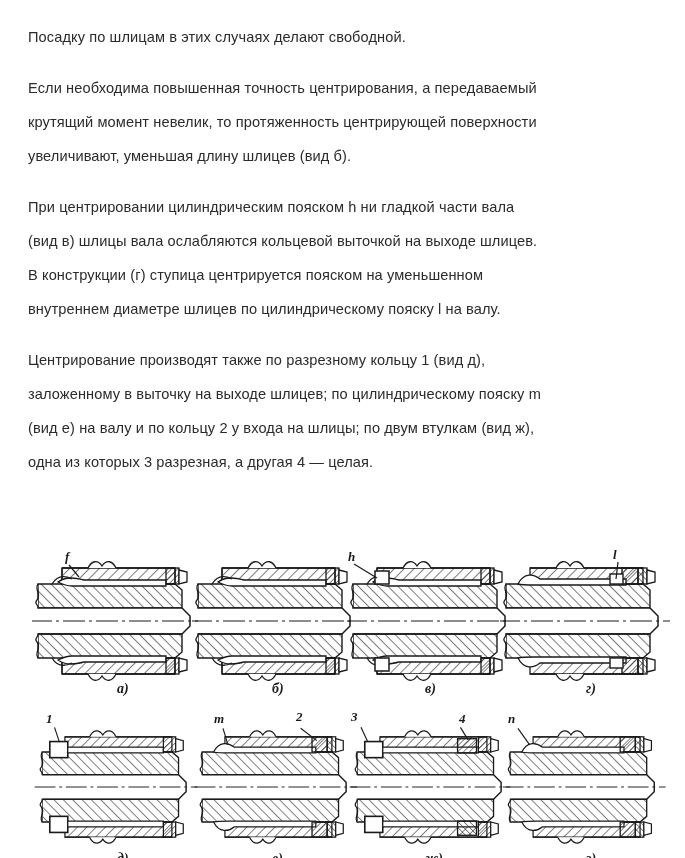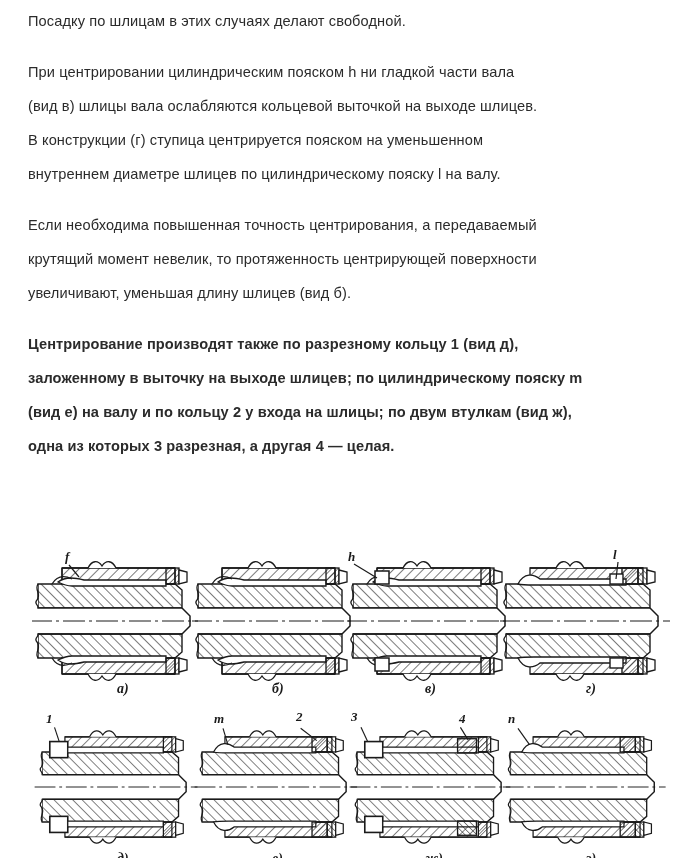--- a/index.html
+++ b/index.html
@@ -9,31 +9,31 @@
     font-family:"Liberation Sans","DejaVu Sans",sans-serif;
     color:#2b2b2b;
     overflow:hidden;
     position:relative;
   }
   #page{position:relative;width:685px;height:858px;}
 
   
   .text-body{
     position:absolute;
-    left:28px; top:4px; width:630px;
+    left:28px; top:20px; width:630px;
   }
   .para{
     margin:0 0 17px 0;
     font-size:14.6px;
     line-height:34px;
     letter-spacing:.1px;
     color:#2b2b2b;
     white-space:pre-line;
   }
-  .para:last-child{margin-bottom:0;font-weight:bold;}
+  .para:last-child{margin-bottom:0;}
 
   
   .figure{
     position:absolute;
     left:0; top:540px; width:685px; height:318px;
   }
   .fig-row{position:absolute;left:0;width:685px;}
   .fig-row.r1{top:6px;height:152px;}
   .fig-row.r2{top:176px;height:142px;}
 
@@ -61,27 +61,27 @@
     white-space:nowrap;
   }
 </style>
 </head>
 <body>
 
 <div id="page">
 
   <div class="text-body">
     <p class="para">Посадку по шлицам в этих случаях делают свободной.</p>
+    <p class="para">Если необходима повышенная точность центрирования, а передаваемый
+крутящий момент невелик, то протяженность центрирующей поверхности
+увеличивают, уменьшая длину шлицев (вид б).</p>
     <p class="para">При центрировании цилиндрическим пояском h ни гладкой части вала
 (вид в) шлицы вала ослабляются кольцевой выточкой на выходе шлицев.
 В конструкции (г) ступица центрируется пояском на уменьшенном
 внутреннем диаметре шлицев по цилиндрическому пояску l на валу.</p>
-    <p class="para">Если необходима повышенная точность центрирования, а передаваемый
-крутящий момент невелик, то протяженность центрирующей поверхности
-увеличивают, уменьшая длину шлицев (вид б).</p>
     <p class="para">Центрирование производят также по разрезному кольцу 1 (вид д),
 заложенному в выточку на выходе шлицев; по цилиндрическому пояску m
 (вид е) на валу и по кольцу 2 у входа на шлицы; по двум втулкам (вид ж),
 одна из которых 3 разрезная, а другая 4 — целая.</p>
   </div>
 
   <div class="figure">
 
     <svg width="0" height="0" style="position:absolute" aria-hidden="true">
       <defs>

